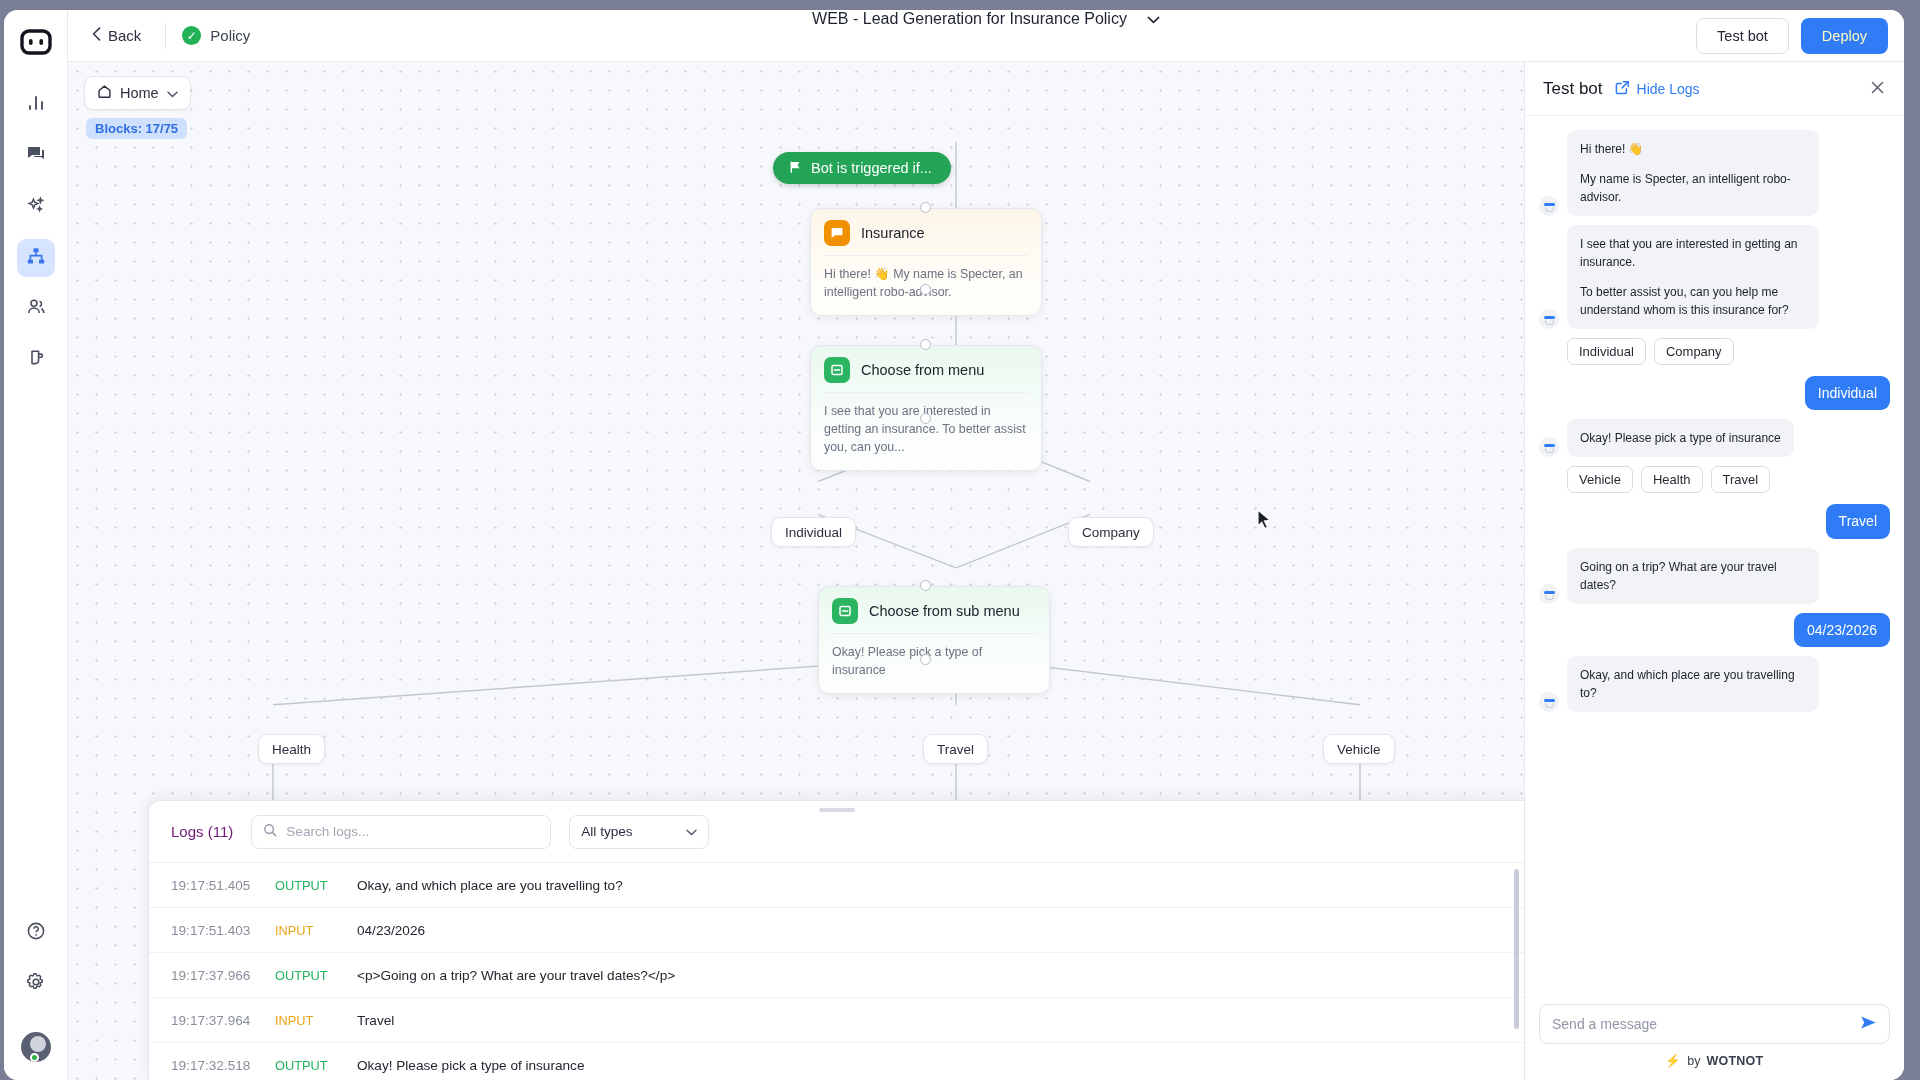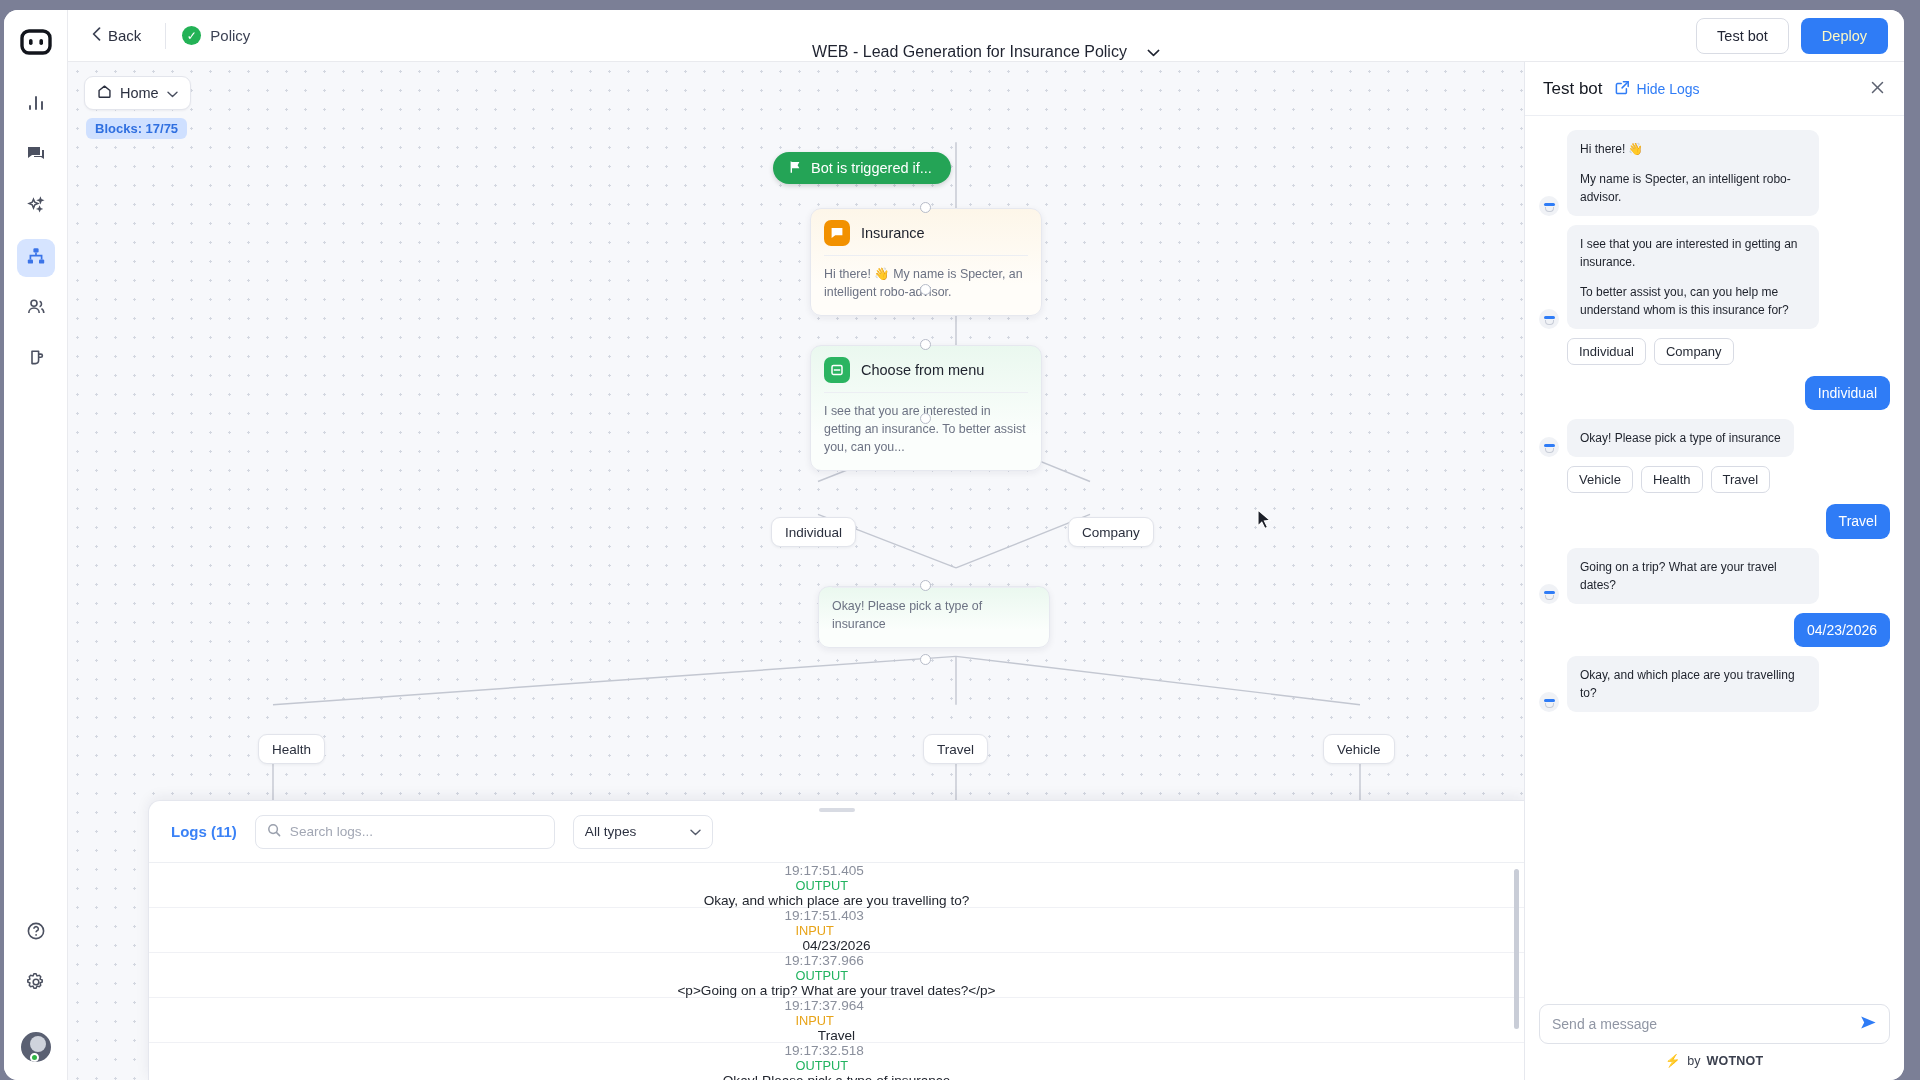--- a/index.html
+++ b/index.html
@@ -87,21 +87,21 @@
     display: flex; align-items: center; gap: 9px;
     font-size: 15px; color: #3c4254;
   }
   .check-circle {
     width: 19px; height: 19px; border-radius: 50%; background: #23b256;
     display: flex; align-items: center; justify-content: center;
     color: #fff; font-size: 12px; line-height: 1;
   }
   .topbar-title {
     position: absolute; left: 0; right: 0; top: 0; bottom: 0;
-    display: flex; align-items: flex-end; justify-content: center;
+    display: flex; align-items: flex-start; justify-content: center;
     gap: 20px; pointer-events: none;
   }
   .topbar-title .t {
     font-size: 16px; color: #1f2330; font-weight: 400;
     pointer-events: auto; cursor: pointer;
   }
   .topbar-right {
     margin-left: auto; display: flex; align-items: center; gap: 12px;
     z-index: 2;
   }
@@ -209,21 +209,21 @@
     position: absolute; top: 7px; left: 50%; transform: translateX(-50%);
     width: 36px; height: 4px; border-radius: 3px; background: #d8dbe3;
     cursor: ns-resize;
   }
   .logs-head {
     height: 62px; flex: none;
     display: flex; align-items: center; gap: 18px;
     padding: 0 26px 0 22px;
     border-bottom: 1px solid #edeff3;
   }
-  .logs-title { font-size: 15px; color: #3b82f6; font-weight: bold; }
+  .logs-title { font-size: 15px; color: #701a75; }
   .search-box {
     width: 300px; height: 34px;
     border: 1px solid #e2e5ec; border-radius: 8px;
     display: flex; align-items: center; gap: 9px; padding: 0 11px;
   }
   .search-box input {
     border: none; outline: none; font-size: 13.6px; color: #2a2f3d;
     width: 100%; font-family: inherit; background: transparent;
   }
   .search-box input::placeholder { color: #a2a7b4; }
@@ -233,21 +233,20 @@
     display: flex; align-items: center; justify-content: space-between;
     padding: 0 11px; font-size: 13.6px; color: #2b3040; cursor: pointer;
   }
   .logs-list { flex: 1; overflow: hidden; position: relative; }
   .log-row {
     display: flex; align-items: center;
     height: 45px;
     border-bottom: 1px solid #f0f1f5;
     padding: 0 22px;
     font-size: 13.6px;
-    flex-direction: column;
   }
   .log-time { width: 104px; color: #8a8f9c; flex: none; }
   .log-type { width: 82px; flex: none; font-size: 12.8px; font-weight: 500; }
   .log-type.OUTPUT { color: #21b35f; }
   .log-type.INPUT  { color: #e8a317; }
   .log-msg { color: #22262f; }
   .logs-scroll {
     position: absolute; right: 5px; top: 6px;
     width: 5px; height: 160px; border-radius: 3px; background: #c9cdd7;
   }
@@ -548,20 +547,29 @@
           </div>
           <div class="port" style="left:110px; top:68px;"></div>
         </div>
 
         <div class="pill" style="left:703px; top:455px;">Individual</div>
         <div class="pill" style="left:1000px; top:455px;">Company</div>
 
         <div class="node" style="left:750px; top:524px;">
           <div class="port" style="left:102px; top:-6px;"></div>
           <div class="card tint-green">
+            <div class="card-head">
+              <span class="card-ico ico-green">
+                <svg width="14" height="14" viewBox="0 0 14 14" fill="none" stroke="#fff" stroke-width="1.5">
+                      <rect x="2" y="2.6" width="10" height="8.8" rx="1.4"></rect>
+                      <line x1="3.8" y1="7" x2="10.2" y2="7"></line>
+                    </svg>
+              </span>
+              <span class="card-title">Choose from sub menu</span>
+            </div>
             <div class="card-sep"></div>
             <div class="card-body">Okay! Please pick a type of insurance</div>
           </div>
           <div class="port" style="left:102px; top:68px;"></div>
         </div>
 
         <div class="pill" style="left:190px; top:672px;">Health</div>
         <div class="pill" style="left:855px; top:672px;">Travel</div>
         <div class="pill" style="left:1255px; top:672px;">Vehicle</div>
 

